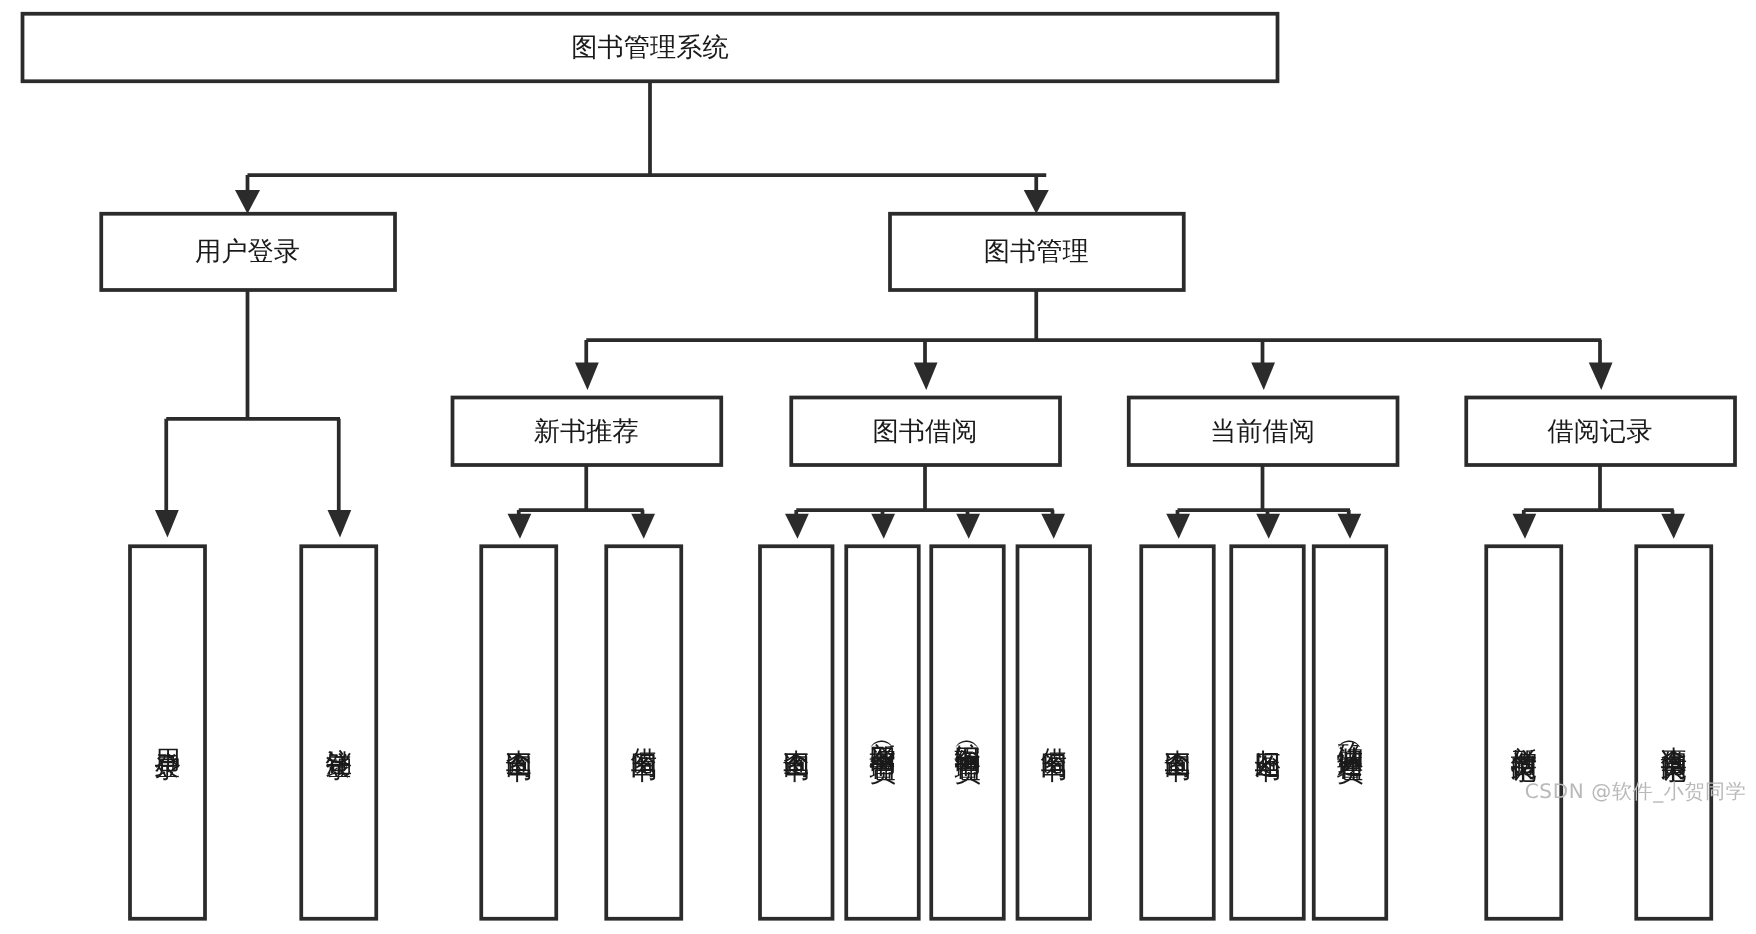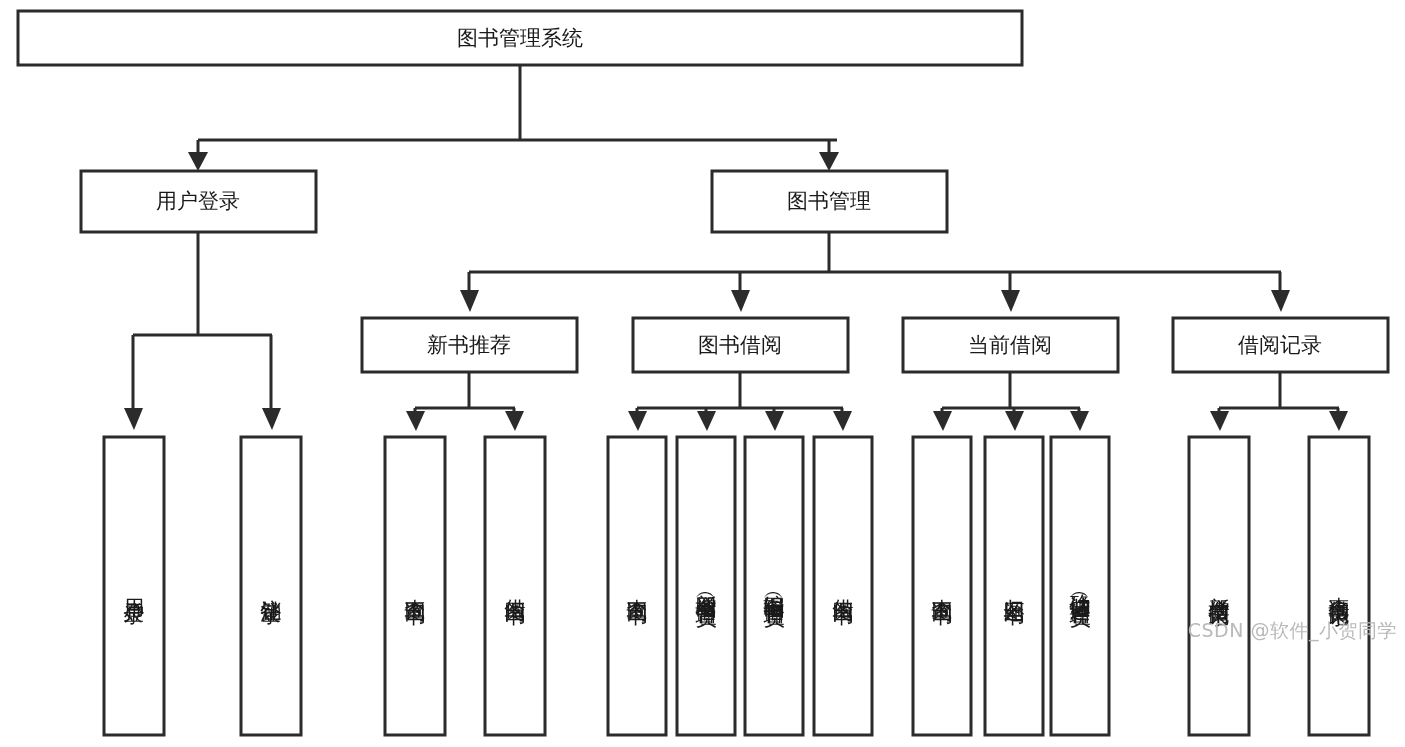--- a/index.html
+++ b/index.html
@@ -66,21 +66,21 @@
     position: absolute;
     display: flex;
     align-items: center;
     justify-content: center;
   }
   #watermark {
     position: absolute;
     right: 8px;
     bottom: 4px;
     font-family: "DejaVu Sans", "Liberation Sans", sans-serif;
-    font-size: 19px;
+    font-size: 16px;
     color: #b9b9b9;
     white-space: nowrap;
     letter-spacing: 0.5px;
   }
 </style>
 </head>
 <body>
 
 <div id="diagram-root">
 

